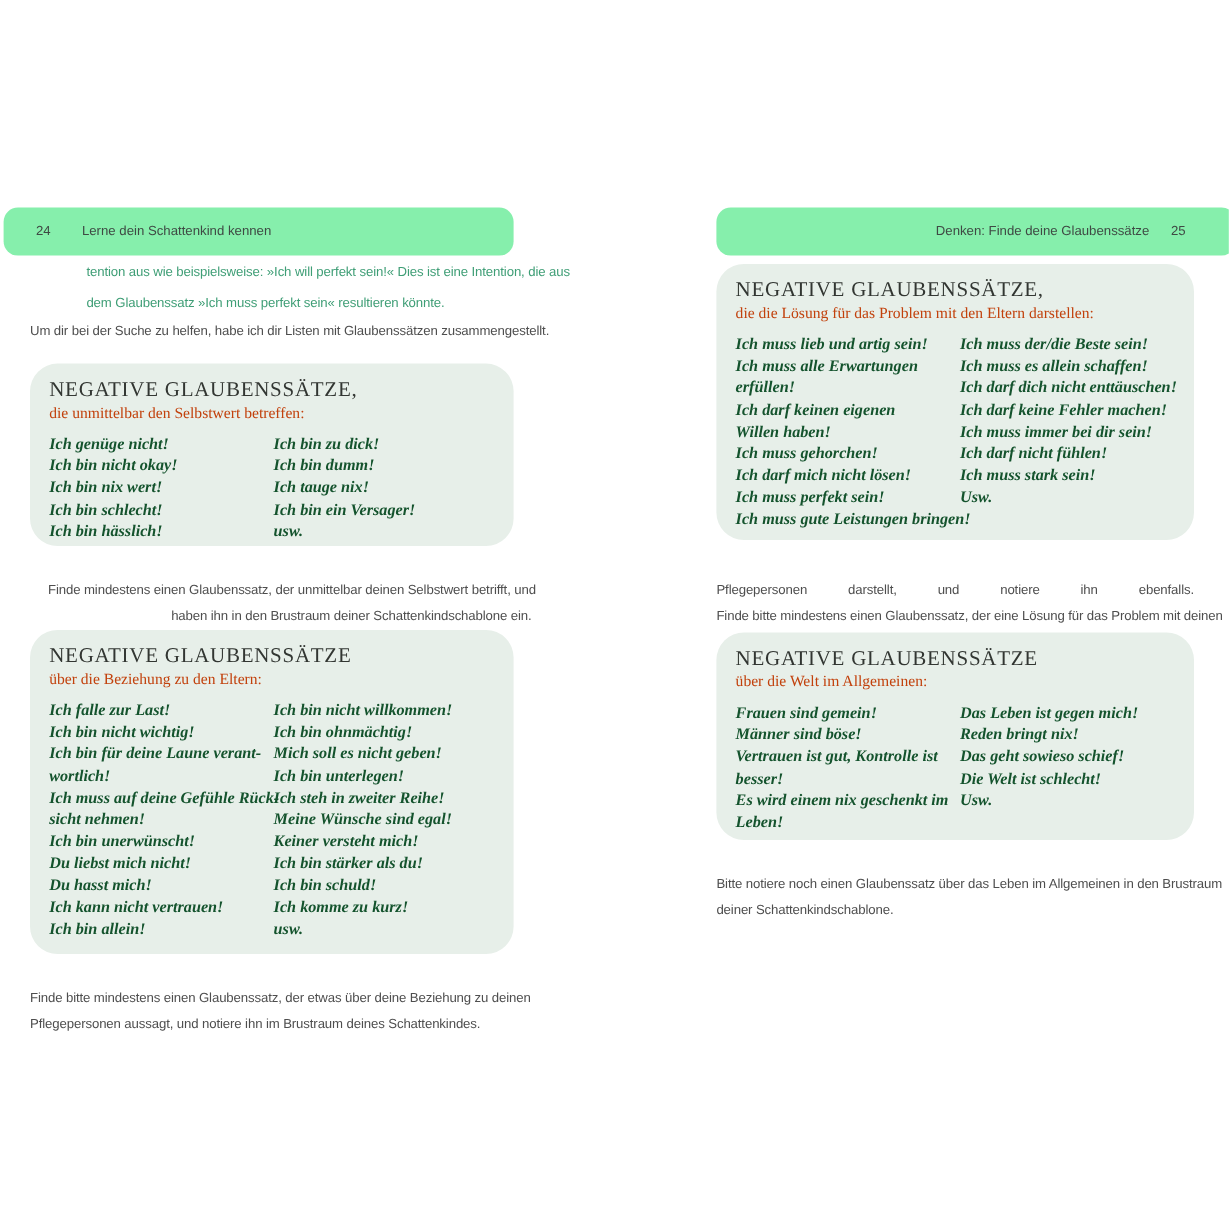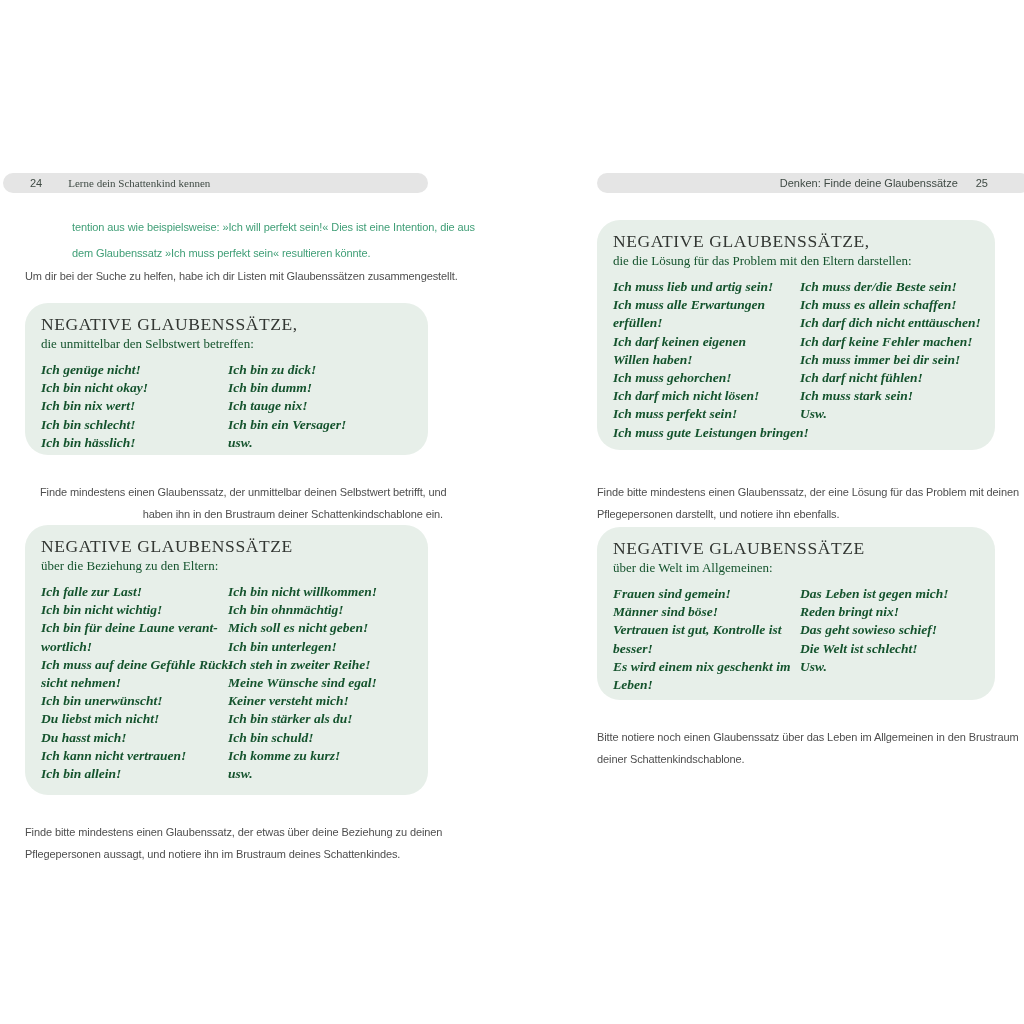--- a/index.html
+++ b/index.html
@@ -6,29 +6,29 @@
   body{
     width:1024px;height:1024px;
     background:#ffffff;
     overflow:hidden;
     position:relative;
     font-family:"Liberation Sans", sans-serif;
   }
 
   
   .bar{
-    position:absolute;top:173px;height:20px;
-    background:#e5e5e5;
+    position:absolute;top:173px;height:40px;
+    background:#86efac;
     display:flex;align-items:center;
     font-size:11px;color:#3f4a44;
   }
   .bar-left{left:3px;width:425px;border-radius:12px;padding-left:27px;box-sizing:border-box;}
   .bar-right{left:597px;width:433px;border-radius:12px;justify-content:flex-end;padding-right:42px;box-sizing:border-box;}
   .bar .pnum{font-size:11px;color:#3f4a44;}
-  .bar-left .chap{margin-left:26px;font-family:Liberation Serif, serif;}
+  .bar-left .chap{margin-left:26px;}
   .bar-right .chap{margin-right:18px;margin-left:24px;}
 
   
   .para{position:absolute;width:403px;color:#4e4e4e;font-size:11px;letter-spacing:-0.1px;}
   .para .line{line-height:21.5px;white-space:nowrap;}
   .para .line:not(:last-child){text-align-last:justify;}
   .para.green{color:#3f9e76;margin-left:47px;}
   .para.green .line{line-height:26px;}
   .pr{width:398px;}
 
@@ -43,21 +43,21 @@
   }
   .bbox-l{left:25px;width:403px;}
   .bbox-r{left:597px;width:398px;}
   .btitle{
     margin:0;font-family:"Liberation Serif", serif;
     font-weight:400;font-size:17.5px;line-height:22px;
     letter-spacing:0.6px;color:#323632;
   }
   .bsub{
     font-family:"Liberation Serif", serif;
-    font-size:13px;line-height:17px;margin-bottom:9px;color:#14532d;
+    font-size:13px;line-height:17px;margin-bottom:9px;color:#c2410c;
   }
   .cols{display:flex;}
   .col{overflow:visible;}
   .col.c1{width:187px;flex:0 0 187px;}
   .col.c2{flex:1;}
   .bline{
     font-family:"Liberation Serif", serif;
     font-style:italic;font-weight:bold;
     font-size:13.5px;line-height:18.2px;
     white-space:nowrap;color:#14532d;
@@ -173,22 +173,22 @@
           <div class="bline">Ich darf keine Fehler machen!</div>
           <div class="bline">Ich muss immer bei dir sein!</div>
           <div class="bline">Ich darf nicht fühlen!</div>
           <div class="bline">Ich muss stark sein!</div>
           <div class="bline">Usw.</div>
         </div>
     </div>
   </div>
 
   <div class="para pr" style="left:597px;top:482px;">
+      <div class="line">Pflegepersonen darstellt, und notiere ihn ebenfalls.</div>
       <div class="line">Finde bitte mindestens einen Glaubenssatz, der eine Lösung für das Problem mit deinen</div>
-      <div class="line">Pflegepersonen darstellt, und notiere ihn ebenfalls.</div>
     </div>
 
   <div class="bbox bbox-r" style="top:527px;height:173px;">
     <h2 class="btitle">NEGATIVE GLAUBENSSÄTZE</h2>
     <div class="bsub">über die Welt im Allgemeinen:</div>
     <div class="cols">
       <div class="col c1">
           <div class="bline">Frauen sind gemein!</div>
           <div class="bline">Männer sind böse!</div>
           <div class="bline">Vertrauen ist gut, Kontrolle ist</div>

